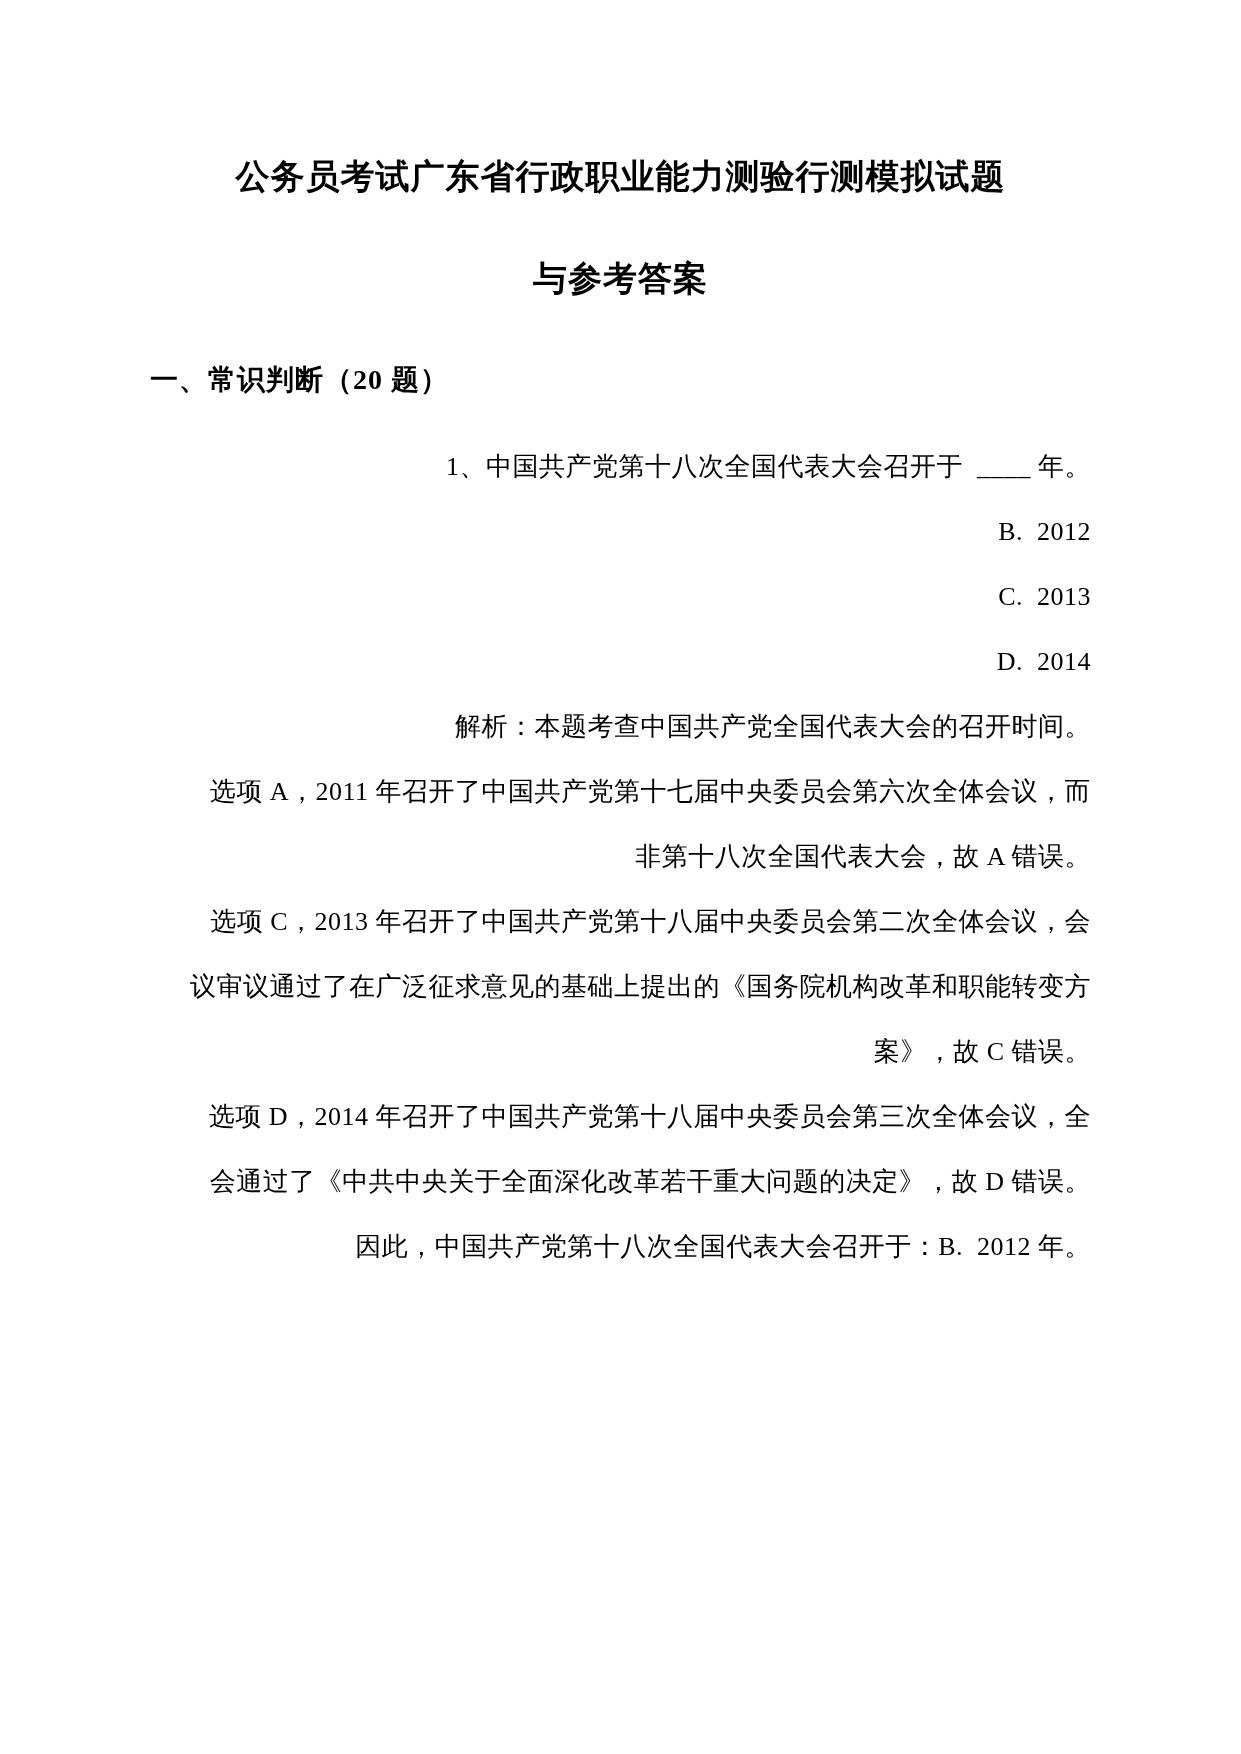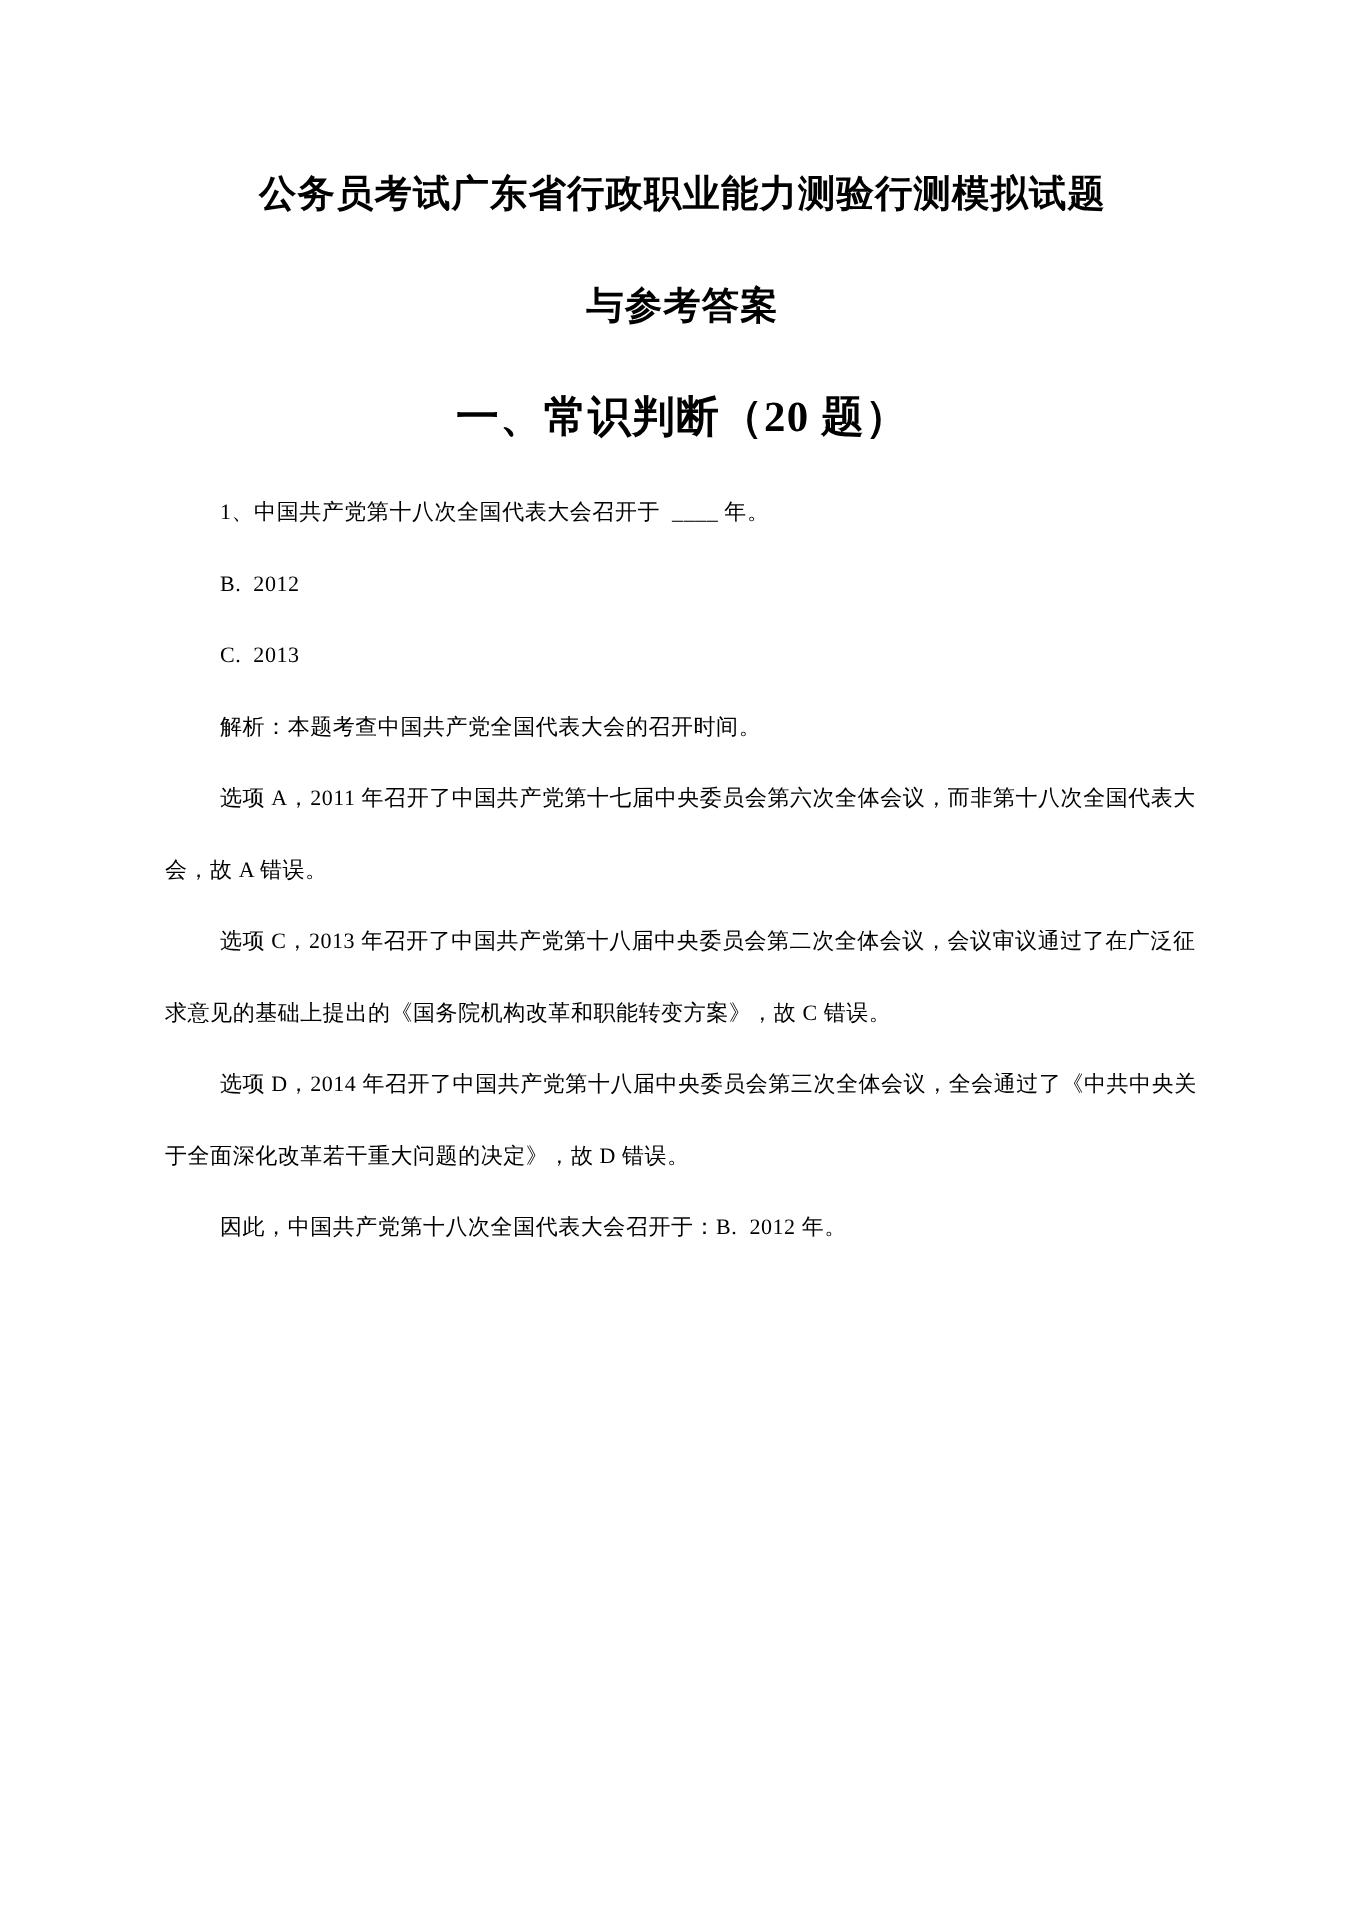--- a/index.html
+++ b/index.html
@@ -25,35 +25,35 @@
     text-align: center;
     font-size: 34px;
     font-weight: bold;
     line-height: 38px;
     letter-spacing: 1px;
   }
   .doc-title.line1 { margin-top: 158px; }
   .doc-title.line2 { margin-top: 64px; }
   .section-heading {
     margin: 62px 0 0 0;
-    font-size: 39px;
+    font-size: 28px;
     font-weight: bold;
     line-height: 40px;
     letter-spacing: 1px;
-    text-align: center;
+    text-align: left;
   }
   .doc-body {
     margin-top: 34px;
   }
   .doc-body p {
     margin: 0;
-    font-size: 20px;
+    font-size: 26px;
     line-height: 65px;
     text-indent: 50px;
-    text-align: left;
+    text-align: right;
     white-space: pre-wrap;
     word-break: normal;
     letter-spacing: 0.5px;
   }
 </style>
 </head>
 <body>
 
 <div class="page">
   <div class="content">
@@ -66,20 +66,21 @@
 
     <div class="doc-body">
 
       <p>1、中国共产党第十八次全国代表大会召开于  ____ 年。</p>
 
 
       <p>B.  2012</p>
 
       <p>C.  2013</p>
 
+      <p>D.  2014</p>
 
 
       <p>解析：本题考查中国共产党全国代表大会的召开时间。</p>
 
       <p>选项 A，2011 年召开了中国共产党第十七届中央委员会第六次全体会议，而非第十八次全国代表大会，故 A 错误。</p>
 
 
       <p>选项 C，2013 年召开了中国共产党第十八届中央委员会第二次全体会议，会议审议通过了在广泛征求意见的基础上提出的《国务院机构改革和职能转变方案》，故 C 错误。</p>
 
       <p>选项 D，2014 年召开了中国共产党第十八届中央委员会第三次全体会议，全会通过了《中共中央关于全面深化改革若干重大问题的决定》，故 D 错误。</p>

